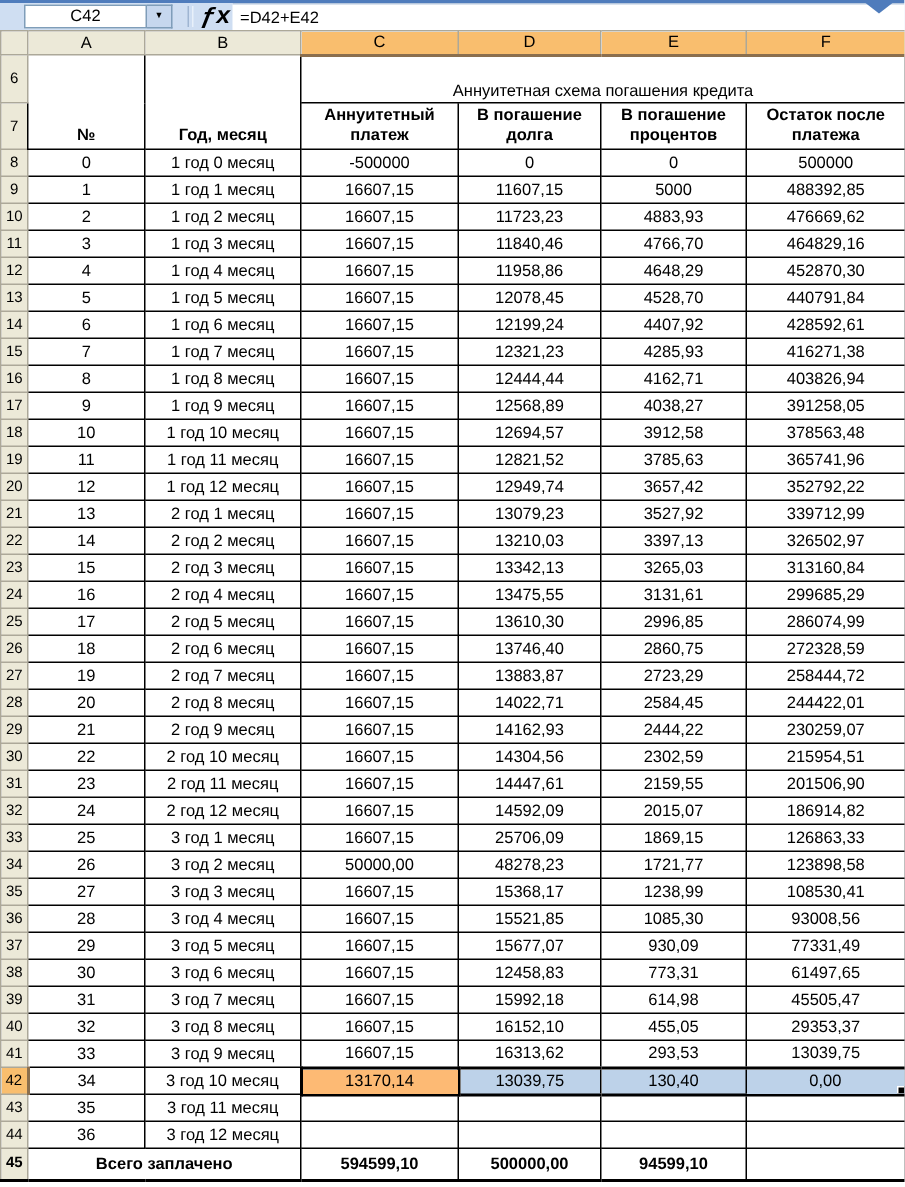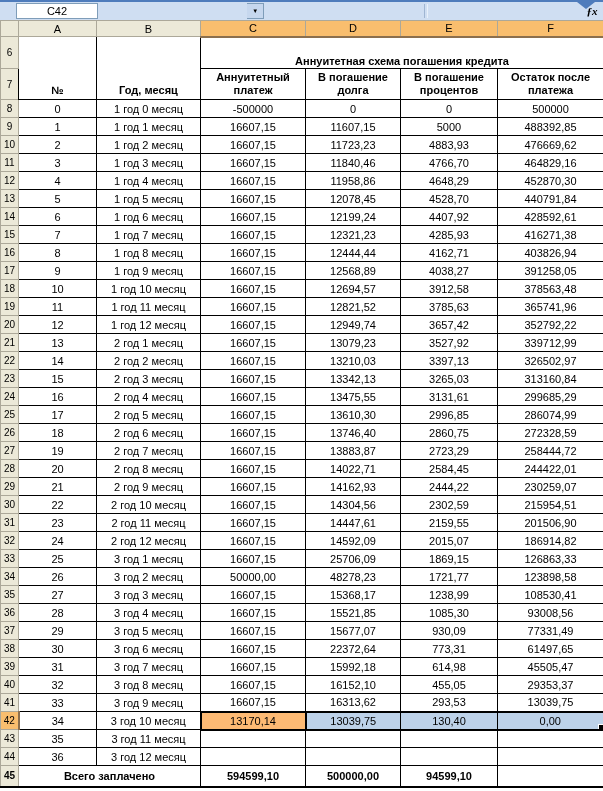--- a/index.html
+++ b/index.html
@@ -7,21 +7,21 @@
 
   
   .formula-bar{height:20px;background:#cfdef2;border-top:2px solid #4f7cbc;
     display:flex;align-items:stretch;position:relative;box-sizing:border-box;justify-content:space-between;}
   .name-box{width:80px;margin:1px 0 1px 16px;background:#fff;border:1px solid #7f9db9;
     font-size:11px;display:flex;align-items:center;justify-content:center;}
   .name-drop{width:16px;margin:1px 0;background:#c6d7ee;border:1px solid #7f9db9;border-left:none;
     font-size:6px;display:flex;align-items:center;justify-content:center;color:#000;cursor:pointer;}
   .fb-sep{width:2px;margin:2px 4px 2px 10px;border-left:1px solid #9fb5d2;border-right:1px solid #e8f0fa;}
   .fx{width:22px;display:flex;align-items:center;justify-content:center;
-    font-family:Liberation Serif, serif;font-style:italic;font-weight:bold;font-size:11px;}
+    font-family:Liberation Mono, monospace;font-style:italic;font-weight:bold;font-size:16px;}
   .formula-input{flex:1;background:#fff;border-top:1px solid #b6c7dd;margin:0;
     font-size:11px;display:flex;align-items:center;padding-left:5px;}
   .fb-tri{position:absolute;right:8px;top:0;width:0;height:0;
     border-left:9px solid transparent;border-right:9px solid transparent;border-top:7px solid #4f7cbc;}
 
   
   table{border-collapse:collapse;table-layout:fixed;width:603px;}
   td,th{padding:0 1px;overflow:hidden;white-space:nowrap;box-sizing:border-box;}
 
   
@@ -33,38 +33,39 @@
   .rowh-sel{background:#f9be6e;border-right:2px solid #8b6f4e;}
 
   
   .c,.hcell,.title-cell{border:1px solid #000;background:#fff;text-align:center;
     vertical-align:middle;font-size:11px;}
   tr.data-row{height:18px;}
   tr.title-row{height:32px;}
   tr.header-row{height:31px;}
   tr.total-row{height:21px;margin-left:36px;}
   .hcell{font-weight:bold;vertical-align:bottom;padding-bottom:2px;white-space:normal;line-height:13px;margin-left:36px;}
-  .title-cell{font-weight:bold;vertical-align:bottom;padding-bottom:1px;}
+  .title-cell{font-weight:normal;vertical-align:bottom;padding-bottom:1px;}
   .total-row td{font-weight:bold;border-bottom:2px solid #000;}
 
   
   .active-cell{background:#fdba74;border:2px solid #000;position:relative;}
   .sel-cell{background:#bdd2e9;border-top:2px solid #000;border-bottom:2px solid #000;}
   .sel-last{border-right:2px solid #000;position:relative;}
   .fill-handle{position:absolute;right:-1px;bottom:-1px;width:4px;height:4px;background:#000;
     border:1px solid #fff;}
 </style>
 </head>
 <body>
 
 <div class="formula-bar">
   <div class="name-box">C42</div>
   <div class="name-drop">▼</div>
   <div class="fb-sep"></div>
   <div class="fx">ƒx</div>
+  <div class="formula-input">=D42+E42</div>
   <div class="fb-tri"></div>
 </div>
 
 <table>
   <colgroup>
     <col style="width:18px">
       <col style="width:78px">
       <col style="width:104px">
     <col style="width:105px">
       <col style="width:95px">
@@ -369,21 +370,21 @@
         <td class="c">16607,15</td>
         <td class="c">15677,07</td>
         <td class="c">930,09</td>
         <td class="c">77331,49</td>
       </tr>
       <tr class="data-row">
         <td class="rowh">38</td>
         <td class="c">30</td>
         <td class="c">3 год 6 месяц</td>
         <td class="c">16607,15</td>
-        <td class="c">22372,64</td>
+        <td class="c">12458,83</td>
         <td class="c">773,31</td>
         <td class="c">61497,65</td>
       </tr>
       <tr class="data-row">
         <td class="rowh">39</td>
         <td class="c">31</td>
         <td class="c">3 год 7 месяц</td>
         <td class="c">16607,15</td>
         <td class="c">15992,18</td>
         <td class="c">614,98</td>

